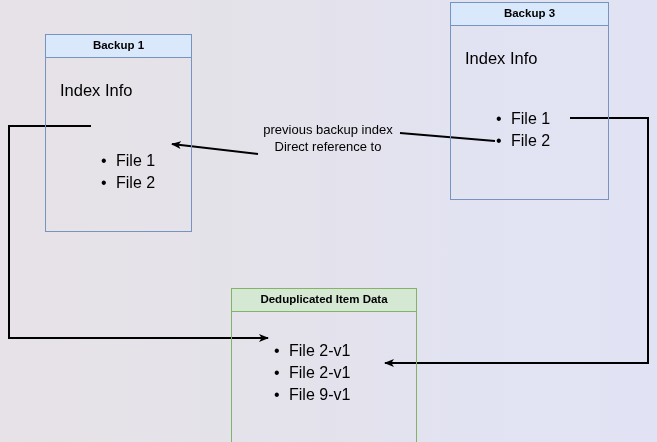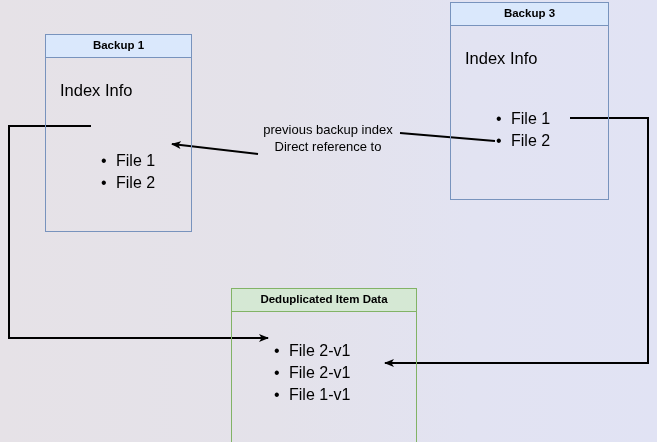--- a/index.html
+++ b/index.html
@@ -173,21 +173,21 @@
       </ul>
     </div>
   </div>
 
   <div id="dedup" class="box green">
     <div class="box-header">Deduplicated Item Data</div>
     <div class="box-body">
       <ul id="dedup-list" class="bullet-list">
         <li>File 2-v1</li>
         <li>File 2-v1</li>
-        <li>File 1-v1</li>
+        <li>File 9-v1</li>
       </ul>
     </div>
   </div>
 
   <div class="caption">
     <div>previous backup index</div>
     <div>Direct reference to</div>
   </div>
 
 </div>

